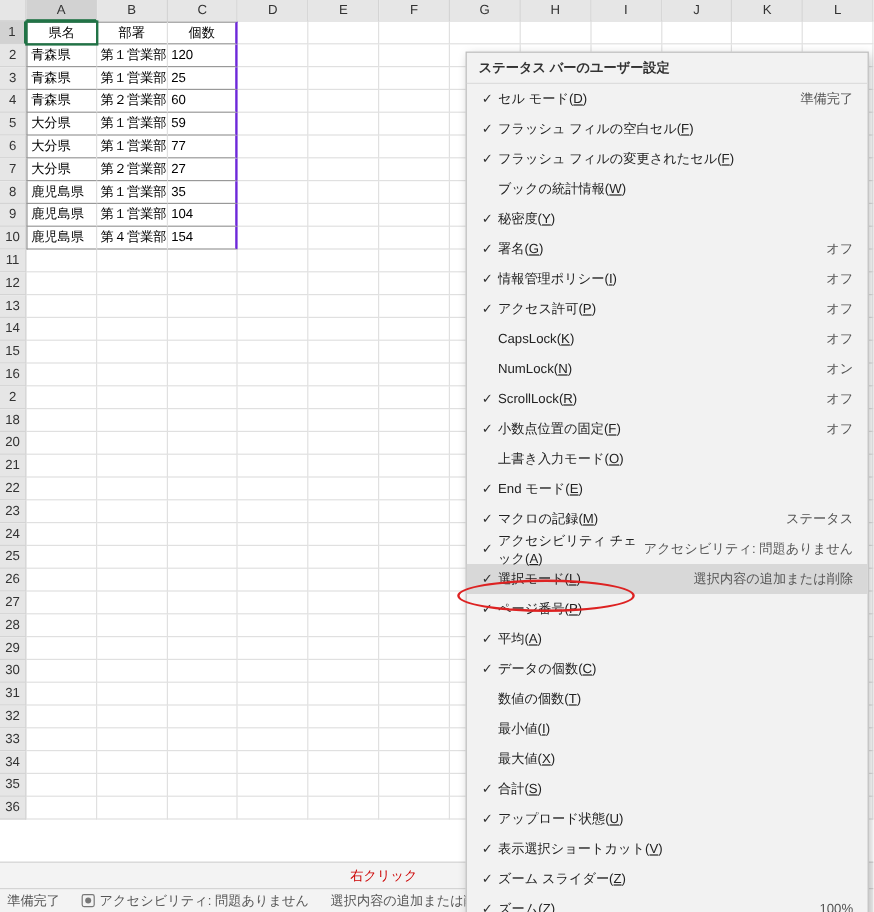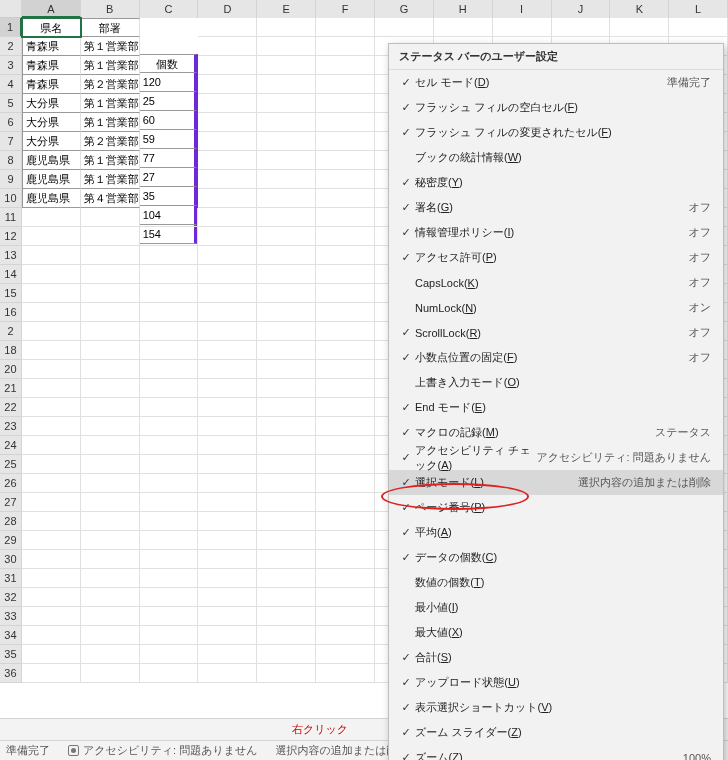--- a/index.html
+++ b/index.html
@@ -68,21 +68,21 @@
   border-right: 1px solid #e0e0e0;
   border-bottom: 1px solid #e0e0e0;
   padding: 0 3px;
   line-height: 19px;
   overflow: hidden;
   white-space: nowrap;
   font-size: 11px;
 }
 .cell.b-top { border-top: 1px solid #999; text-align: center; }
 .cell.b-left { border-left: 1px solid #999; }
-.cell.b-right { border-right: 4px solid #6d28d9; margin-top: 36px; }
+.cell.b-right { border-right: 2px solid #6d28d9; }
 .cell.b-bottom { border-bottom: 1px solid #999; }
 .cell.header { background: #fff; font-weight: normal; }
 .cell.num { }
 .cell.active {
   outline: 2px solid #217346;
   outline-offset: -1px;
   z-index: 5;
   position: relative;
 }
 

